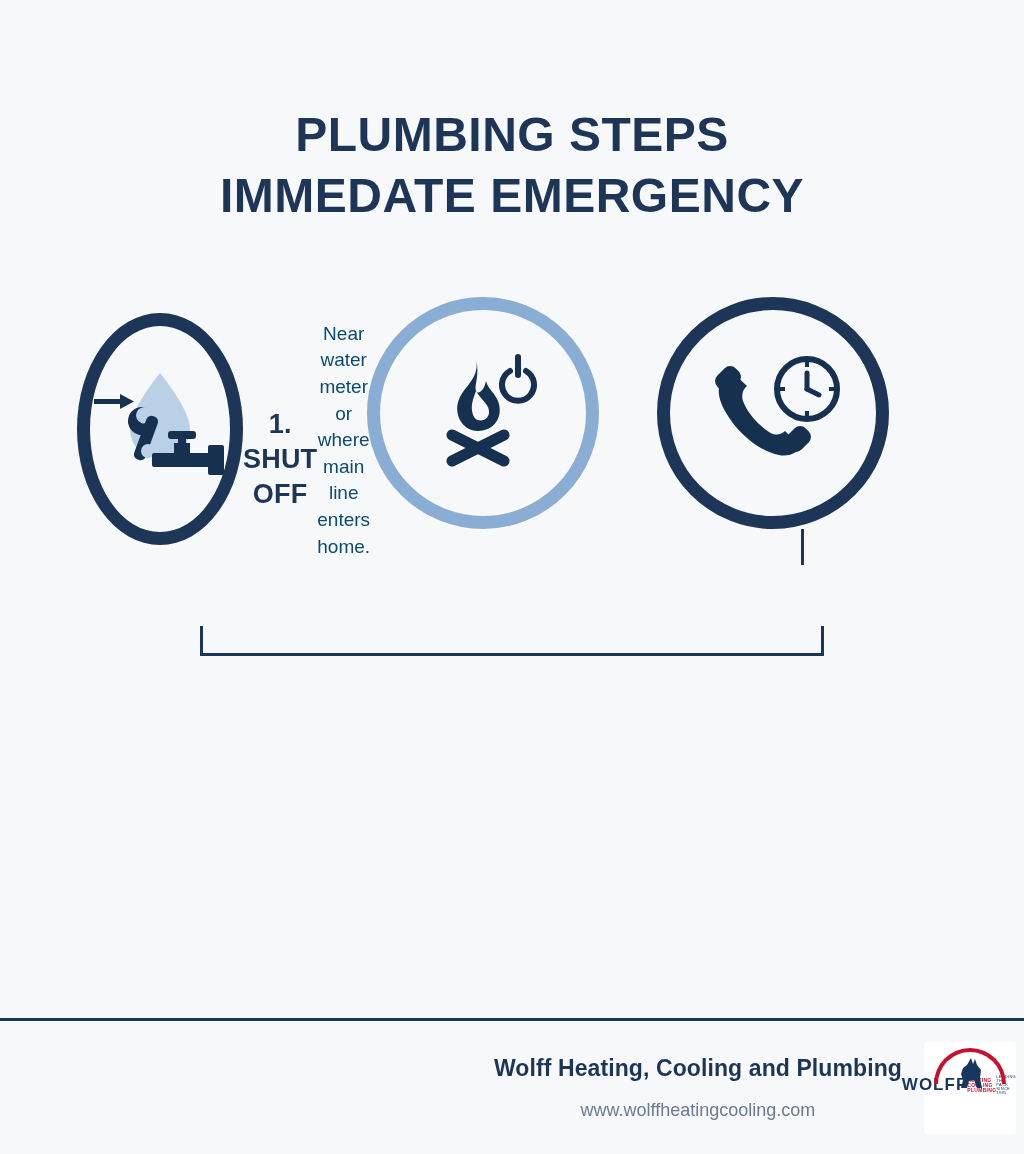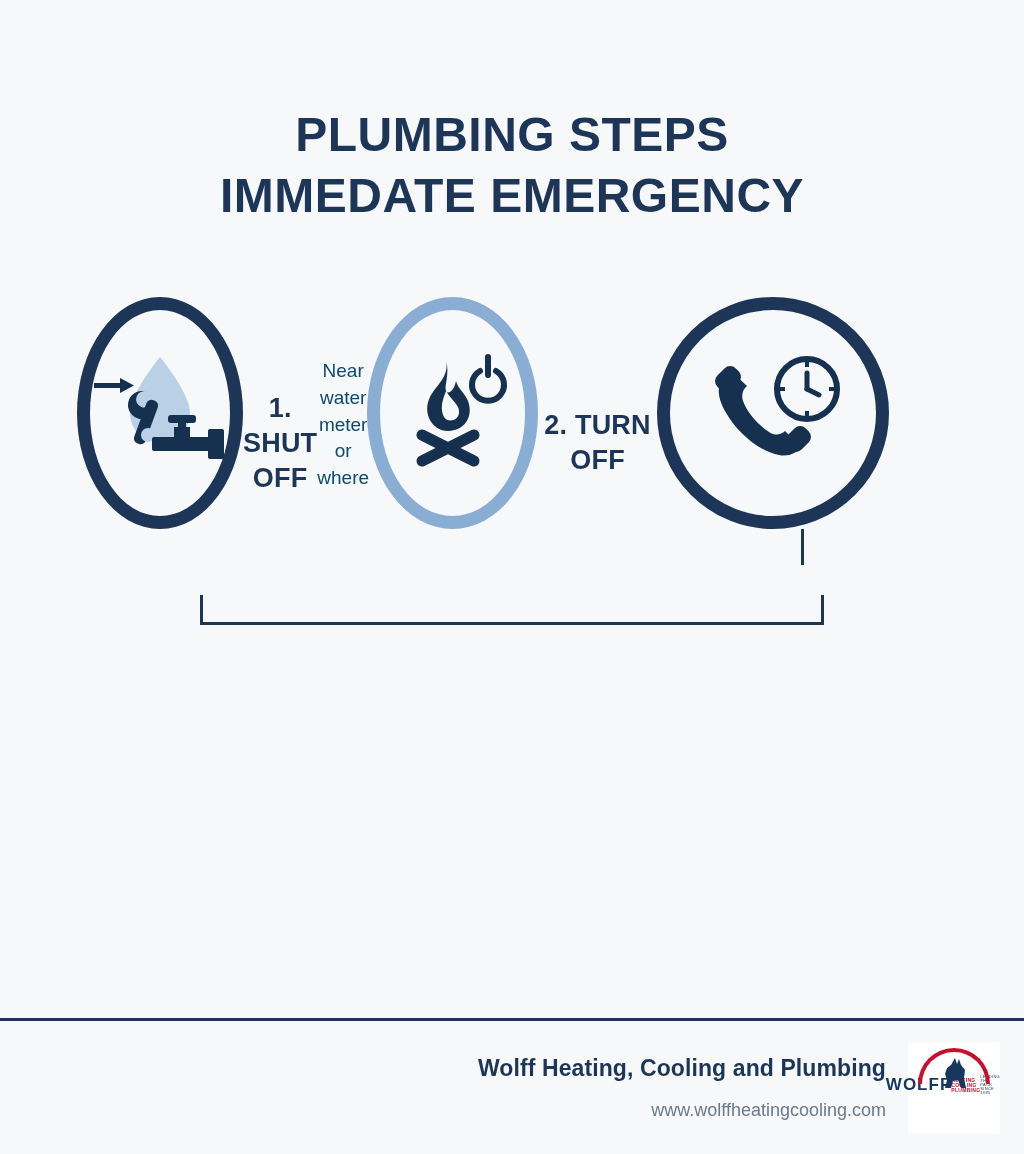--- a/index.html
+++ b/index.html
@@ -118,37 +118,38 @@
     position: absolute;
     left: 0;
     right: 0;
     bottom: 0;
     height: 136px;
     border-top: 3px solid #1d3557;
     background: #f7f8fa;
     display: flex;
     align-items: center;
     justify-content: flex-end;
-    padding-right: 24px;
+    padding-right: 8px;
     box-sizing: border-box;
   }
   .footer-text {
     text-align: right;
     margin-right: 22px;
   }
   .footer-company {
     font-size: 23px;
     font-weight: bold;
     color: #1d3557;
     letter-spacing: 0.1px;
   }
   .footer-url {
     margin-top: 18px;
     font-size: 18px;
     color: #6b7a8c;
+    text-align: center;
   }
   .logo {
     width: 92px;
     height: 92px;
     background: #ffffff;
     border-radius: 4px;
     position: relative;
     display: flex;
     flex-direction: row;
     align-items: center;
@@ -236,20 +237,21 @@
               <rect x="118" y="78" width="16" height="30" rx="2"></rect>
             </g>
           </svg>
         </span>
       </div>
       <div class="step-heading">
         <div>1. SHUT OFF</div>
       </div>
       <div class="step-desc">
         <div>Near water meter or where</div>
+        <div>main line enters home.</div>
       </div>
     </div>
 
     <div class="step">
       <div class="circle accent">
         <span>
           <svg width="130" height="120" viewBox="0 0 130 120">
 
             <path d="M58 8 C62 26 48 34 42 46 C34 62 44 80 60 80 C76 80 86 66 80 50 C77 42 70 38 68 30 C66 40 60 44 58 40 C56 34 62 24 58 8 Z" fill="#16304f"></path>
             <path d="M58 40 C54 50 52 58 56 66 C60 72 70 70 71 62 C72 54 64 50 58 40 Z" fill="#f7f8fa"></path>
@@ -260,21 +262,20 @@
             </g>
 
             <g stroke="#16304f" stroke-width="11" stroke-linecap="round">
               <line x1="34" y1="84" x2="86" y2="110"></line>
               <line x1="86" y1="84" x2="34" y2="110"></line>
             </g>
           </svg>
         </span>
       </div>
       <div class="step-heading">
-        <div>2. TURN OFF</div>
       </div>
     </div>
 
     <div class="step">
       <div class="circle">
         <span>
           <svg width="140" height="115" viewBox="0 0 140 115">
 
             <g fill="#16304f">
               <path d="M20 26 C14 32 14 44 22 58 C34 80 56 98 76 102 C86 104 94 100 98 94 L82 78 C78 82 72 83 66 79 C54 71 44 59 40 48 C38 42 40 36 44 33 L28 18 C25 20 22 23 20 26 Z"></path>

